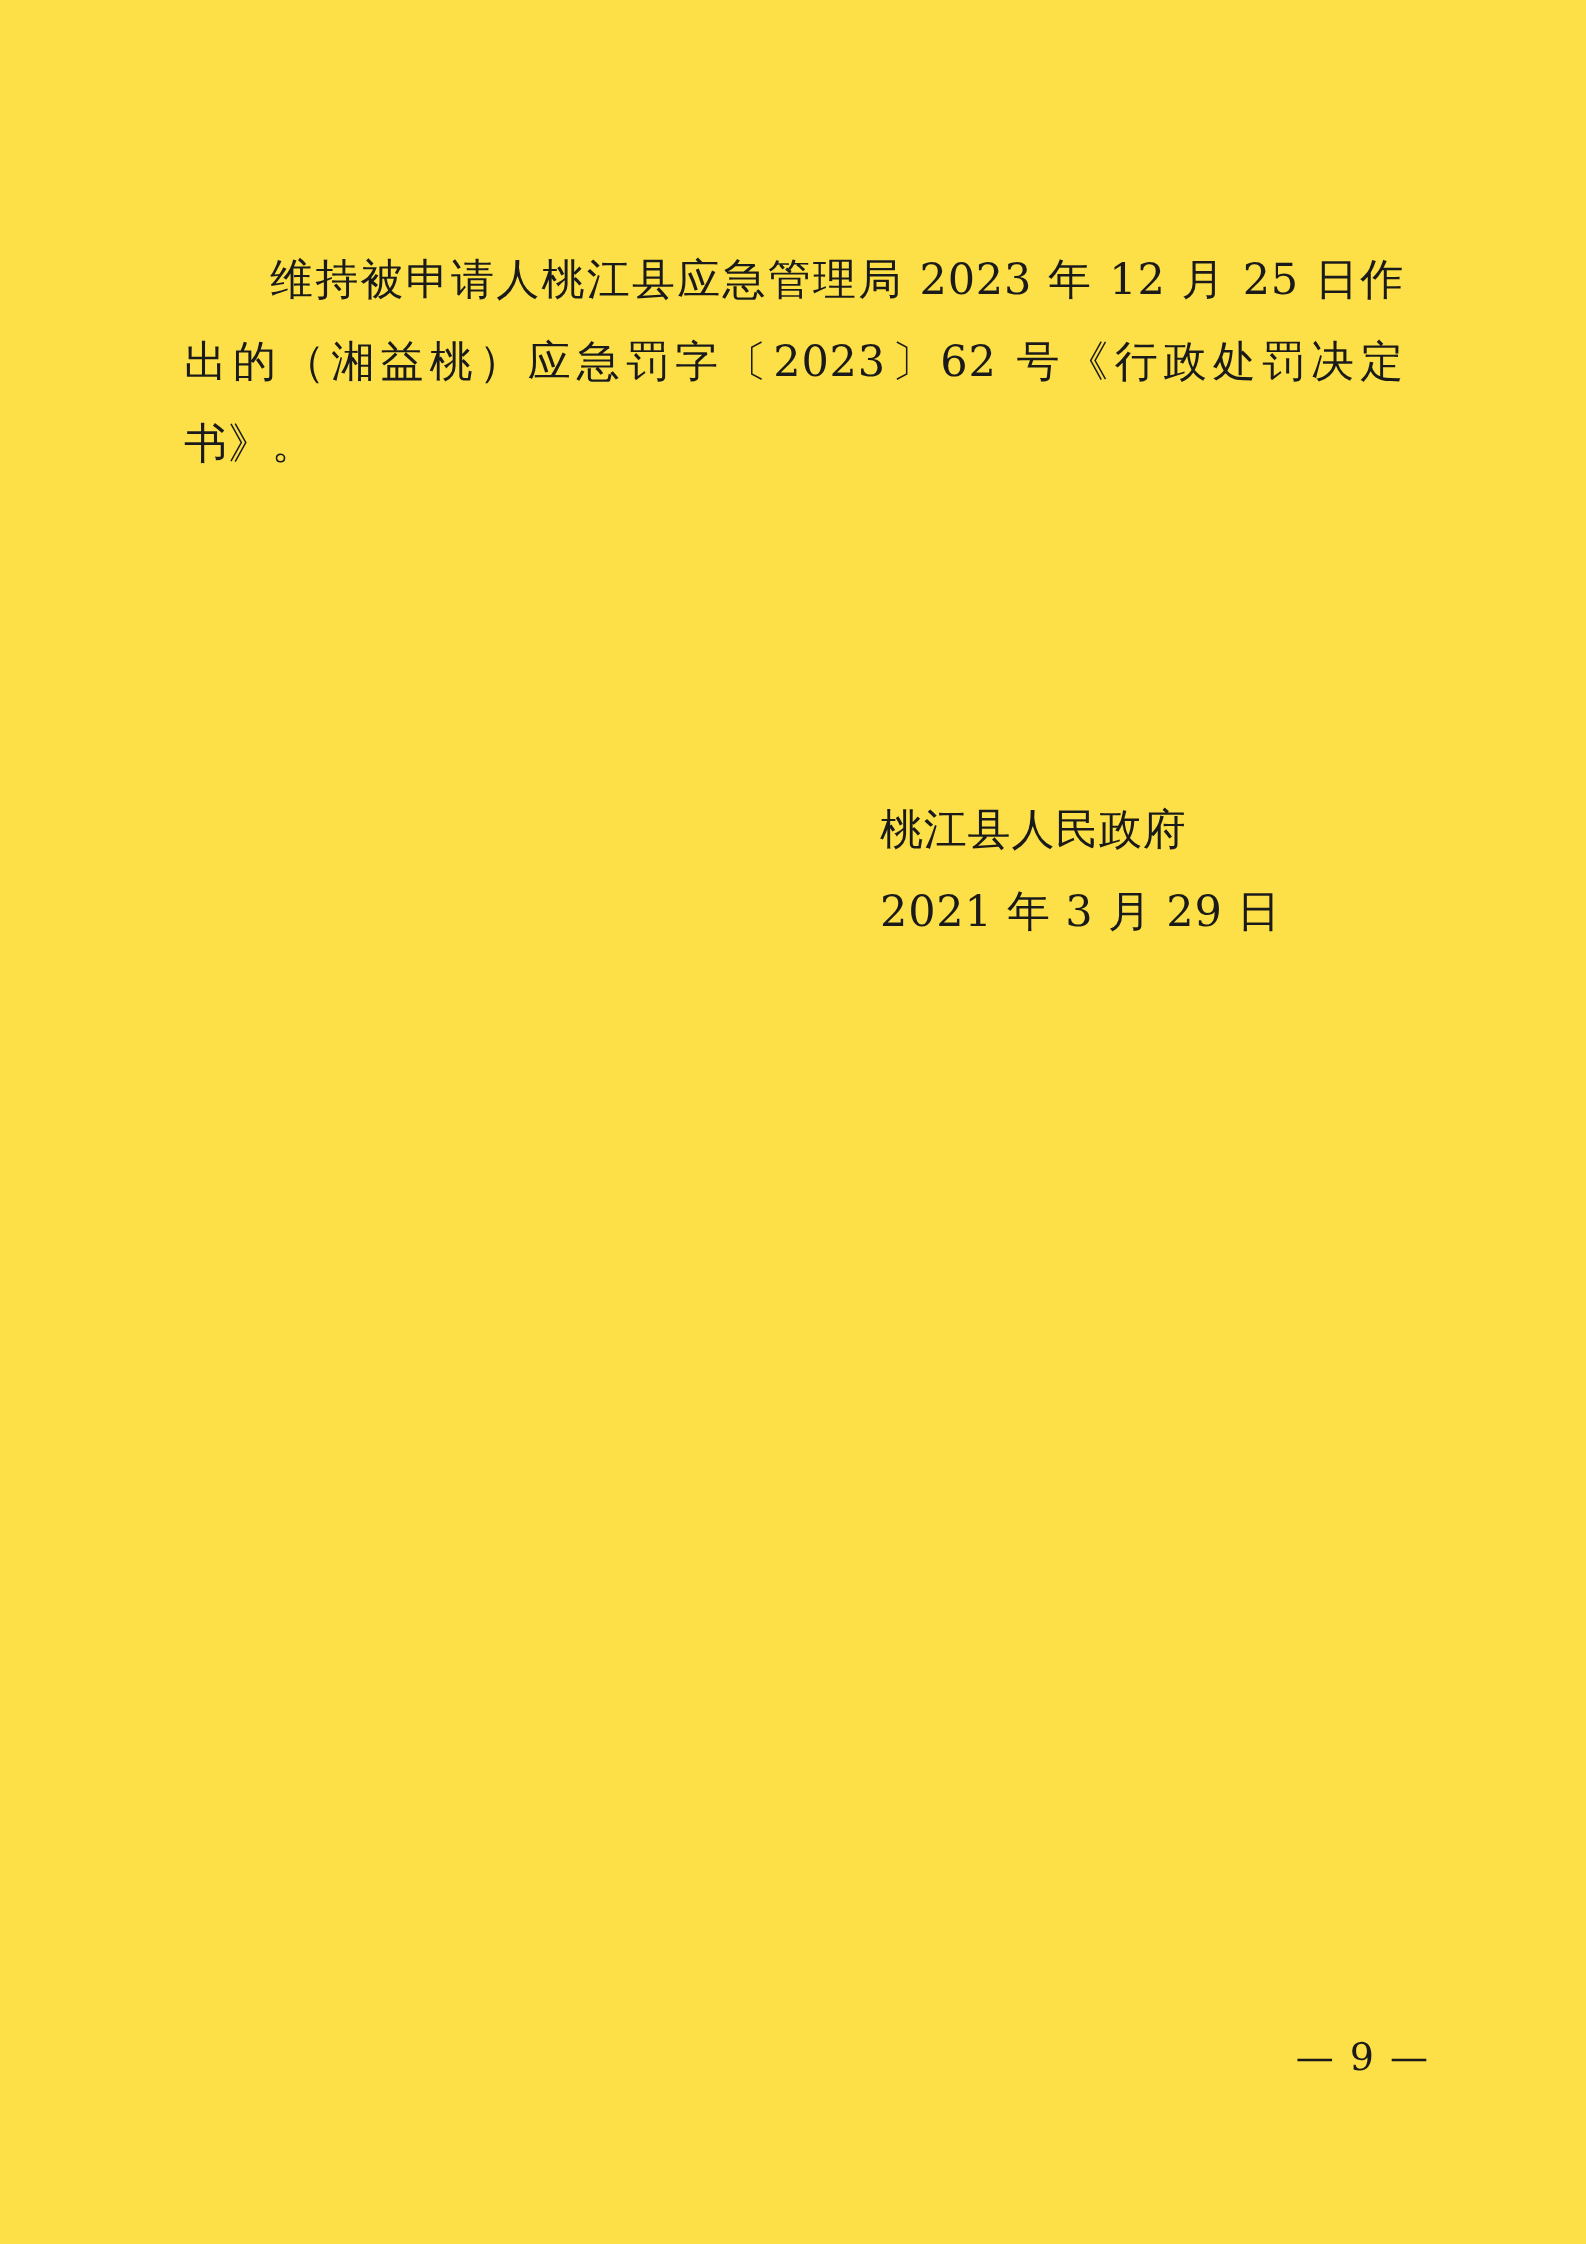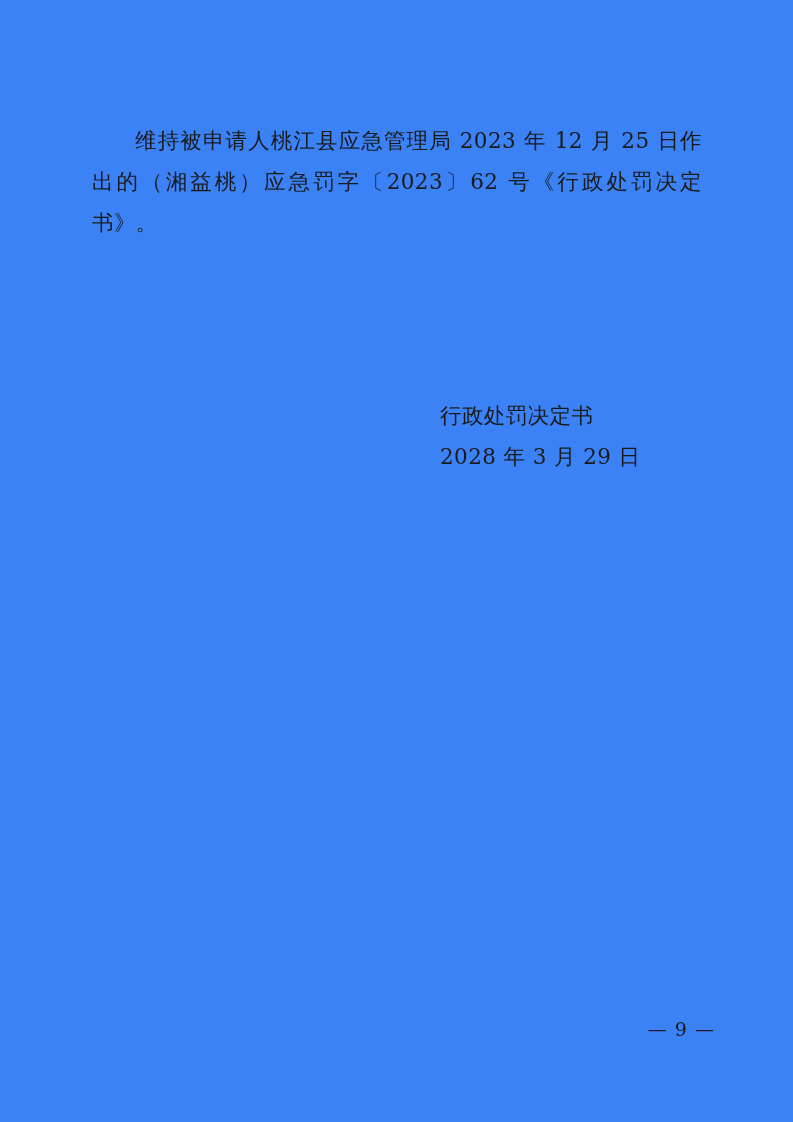--- a/index.html
+++ b/index.html
@@ -4,21 +4,21 @@
 <style>
   html, body {
     margin: 0;
     padding: 0;
     background: #ffffff;
   }
   .page {
     position: relative;
     width: 793px;
     height: 1122px;
-    background: #3b82f6;
+    background: #fde047;
     margin: 0 auto;
     overflow: hidden;
     font-family: "DejaVu Serif", "Liberation Serif", serif;
     color: #1a1a1a;
   }
   .body-area {
     position: absolute;
     left: 92px;
     top: 120px;
     width: 610px;
@@ -59,19 +59,19 @@
 </head>
 <body>
 
 <div class="page">
 
   <div class="body-area">
     <p class="para">维持被申请人桃江县应急管理局 2023 年 12 月 25 日作出的（湘益桃）应急罚字〔2023〕62 号《行政处罚决定书》。</p>
   </div>
 
   <div class="sign-block">
-    <div class="sign-line">行政处罚决定书</div>
-    <div class="sign-line">2028 年 3 月 29 日</div>
+    <div class="sign-line">桃江县人民政府</div>
+    <div class="sign-line">2021 年 3 月 29 日</div>
   </div>
 
   <div class="page-number">— 9 —</div>
 
 </div>
 
 </body></html>

